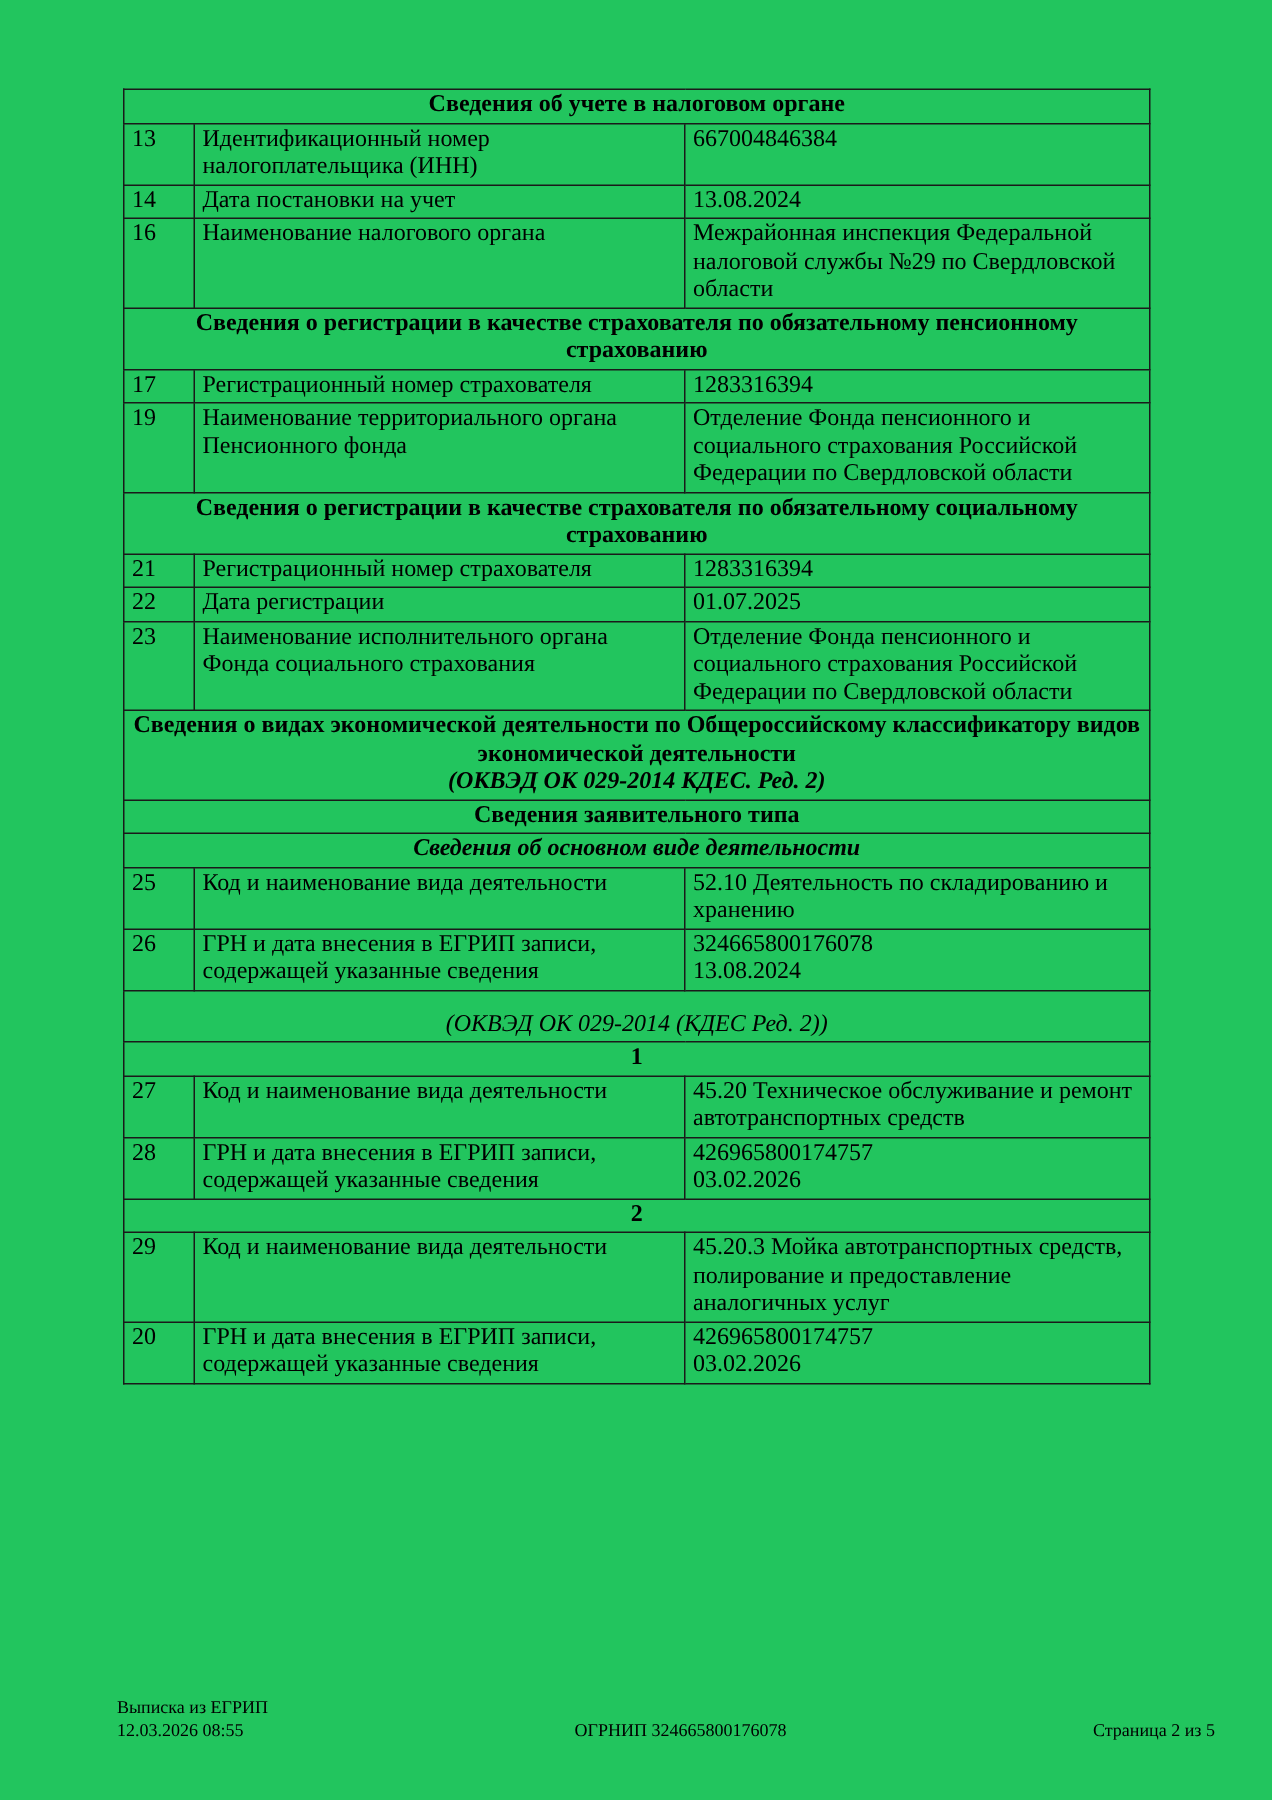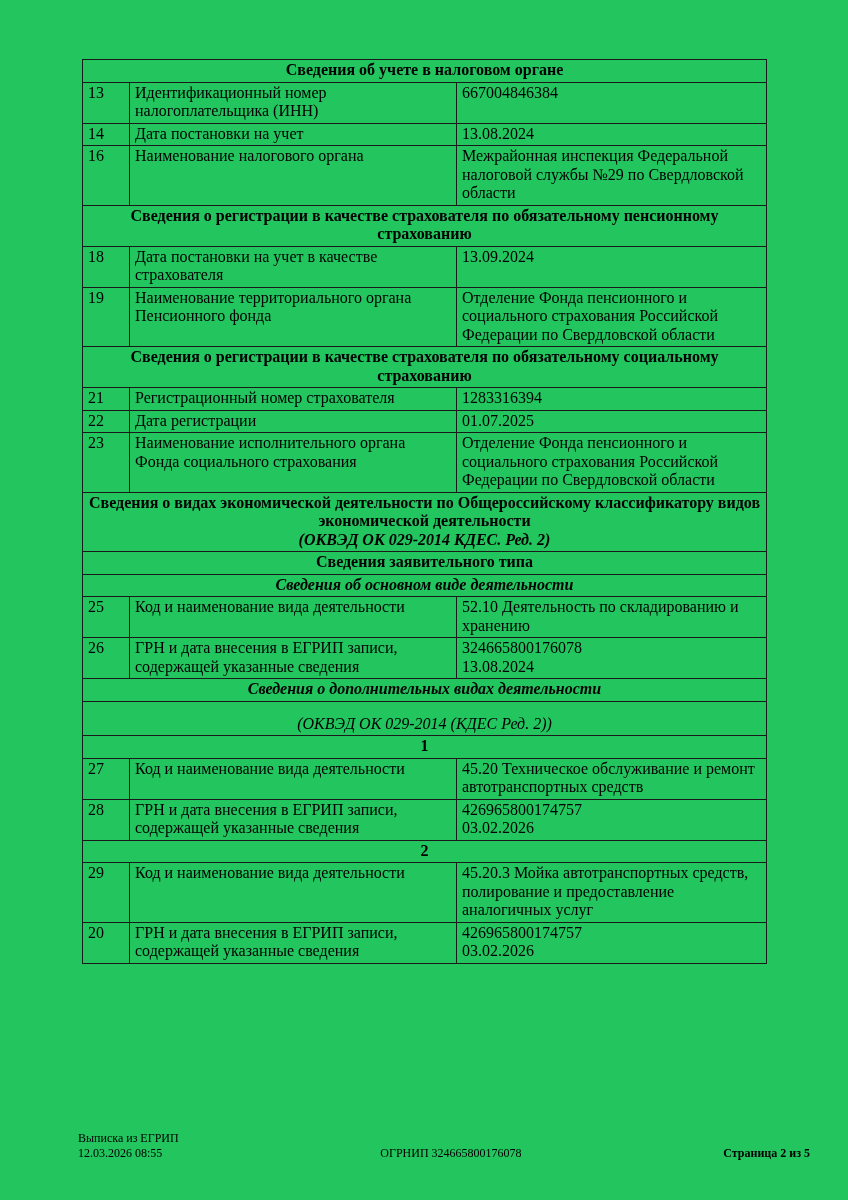--- a/index.html
+++ b/index.html
@@ -49,21 +49,21 @@
     top: 1131px;
     display: flex;
     justify-content: space-between;
     align-items: flex-end;
     font-size: 12px;
     line-height: 14.5px;
     gap: 48px;
   }
   .footer-left { text-align: left; }
   .footer-center { text-align: left; }
-  .footer-right { text-align: center; font-weight: bold; }
+  .footer-right { text-align: center; }
 </style>
 </head>
 <body>
 
 <div class="page">
 
   <table class="doc-table">
     <colgroup>
       <col style="width:47px">
       <col style="width:327px">
@@ -95,24 +95,24 @@
           <td>
             <div>Межрайонная инспекция Федеральной налоговой службы №29 по Свердловской области</div>
           </td>
         </tr>
         <tr>
           <td colspan="3" class="section-cell">
             <div class="s-bold">Сведения о регистрации в качестве страхователя по обязательному пенсионному страхованию</div>
           </td>
         </tr>
         <tr>
-          <td class="num-cell">18</td>
-          <td>Дата постановки на учет в качестве страхователя</td>
-          <td>
-            <div>13.09.2024</div>
+          <td class="num-cell">17</td>
+          <td>Регистрационный номер страхователя</td>
+          <td>
+            <div>1283316394</div>
           </td>
         </tr>
         <tr>
           <td class="num-cell">19</td>
           <td>Наименование территориального органа Пенсионного фонда</td>
           <td>
             <div>Отделение Фонда пенсионного и социального страхования Российской Федерации по Свердловской области</div>
           </td>
         </tr>
         <tr>
@@ -163,25 +163,20 @@
           <td>
             <div>52.10 Деятельность по складированию и хранению</div>
           </td>
         </tr>
         <tr>
           <td class="num-cell">26</td>
           <td>ГРН и дата внесения в ЕГРИП записи, содержащей указанные сведения</td>
           <td>
             <div>324665800176078</div>
             <div>13.08.2024</div>
-          </td>
-        </tr>
-        <tr>
-          <td colspan="3" class="section-cell">
-            <div class="s-bold-italic">Сведения о дополнительных видах деятельности</div>
           </td>
         </tr>
         <tr>
           <td colspan="3" class="section-cell">
             <div class="s-italic">(ОКВЭД ОК 029-2014 (КДЕС Ред. 2))</div>
           </td>
         </tr>
         <tr>
           <td colspan="3" class="section-cell">
             <div class="s-bold">1</div>

